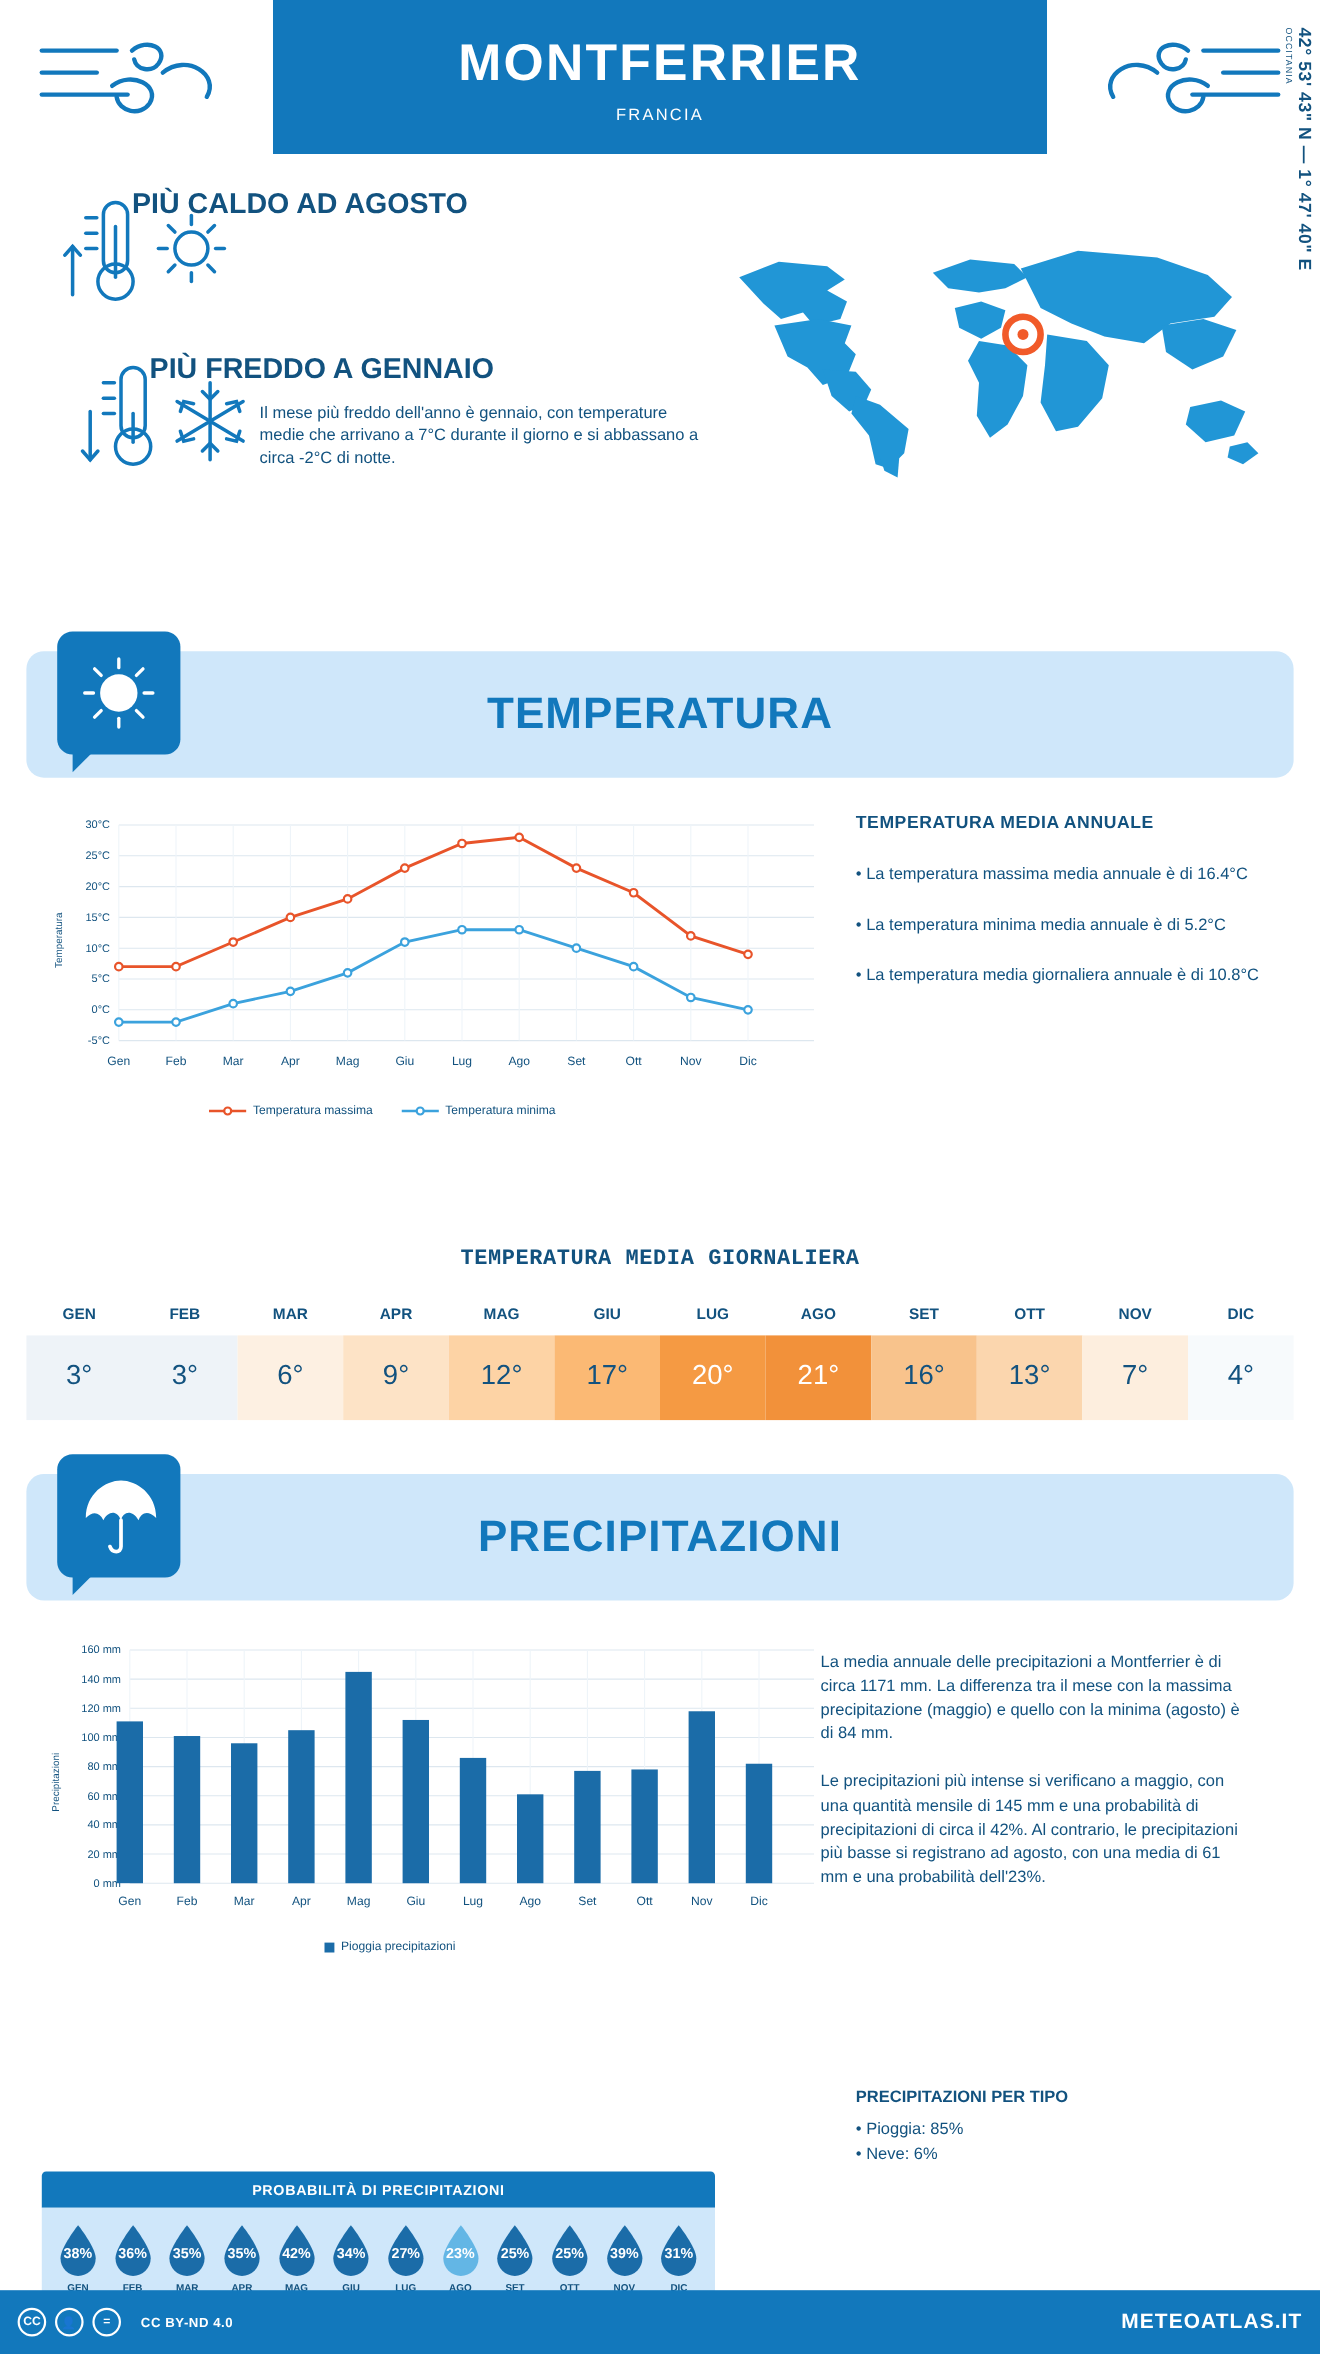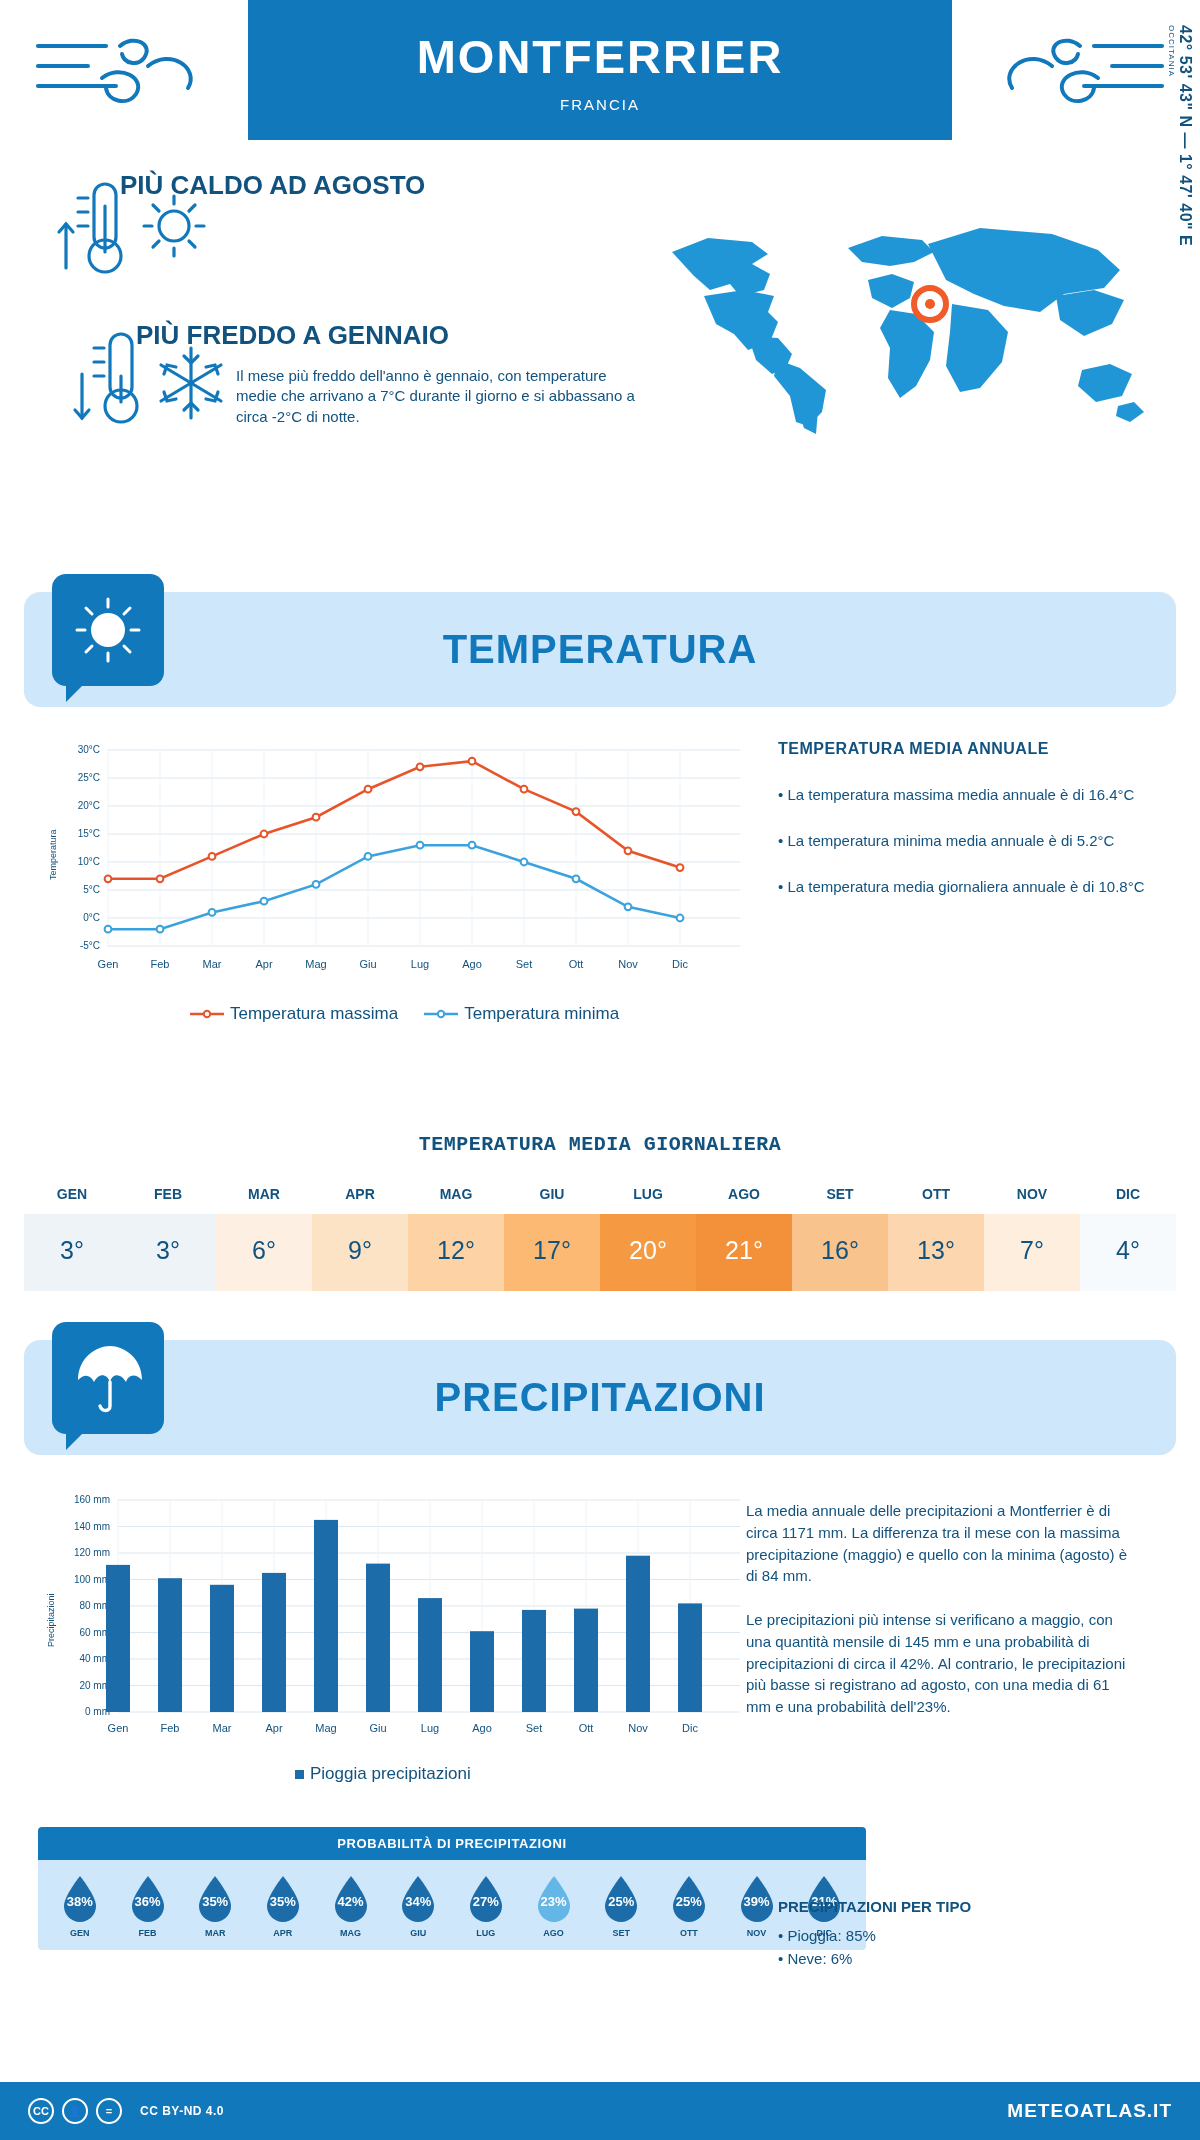--- a/index.html
+++ b/index.html
@@ -62,42 +62,42 @@
     content:""; position:absolute; left:14px; bottom:-16px;
     border-left:18px solid #1278bc; border-bottom:18px solid transparent;
   }
   .section-title { font-size:40px; font-weight:bold; color:#1278bc; letter-spacing:1px; }
 
   
   .axis-label-y {
     position:absolute; font-size:9px; color:#12527f;
     transform:rotate(-90deg); transform-origin:left top; white-space:nowrap;
   }
-  .legend { position:absolute; font-size:17px; color:#12527f; display:flex; gap:26px; }
+  .legend { position:absolute; font-size:11px; color:#12527f; display:flex; gap:26px; }
   .legend-item { display:flex; align-items:center; gap:6px; }
 
   
   .temp-text { position:absolute; left:778px; top:740px; width:380px; }
   .temp-text h3 { font-size:16px; font-weight:bold; margin:0 0 26px 0; color:#12527f; letter-spacing:.5px;}
   .temp-text p { font-size:15px; line-height:1.45; margin:0 0 24px 0; color:#12527f; }
 
   .daily-title {
     position:absolute; left:0; top:1133px; width:1200px; text-align:center;
     font-size:20px; font-weight:bold; color:#12527f; letter-spacing:.5px;font-family:Liberation Mono, monospace;
   }
   .month-table { position:absolute; left:24px; top:1172px; width:1152px; display:flex; }
   .month-col { flex:1; text-align:center; }
   .month-col .mh { font-size:14px; font-weight:bold; padding:14px 0 12px; color:#12527f; }
   .month-col .mv { font-size:25px; padding:22px 0 26px; color:#12527f; }
 
   
   .precip-text { position:absolute; left:746px; top:1500px; width:392px; }
   .precip-text p { font-size:15px; line-height:1.45; margin:0 0 22px 0; color:#12527f; }
 
-  .prob-box { position:absolute; left:38px; top:1827px; width:828px; }
+  .prob-box { position:absolute; left:38px; top:1974px; width:612px; }
   .prob-header {
     background:#1278bc; color:#fff; font-size:13px; font-weight:bold; letter-spacing:.6px;
     text-align:center; padding:9px 0; border-radius:4px 4px 0 0;
   }
   .prob-body { background:#cfe7fa; padding:14px 8px 12px; display:flex; border-radius:0 0 4px 4px; }
   .prob-cell { flex:1; text-align:center; position:relative; }
   .drop { width:44px; height:50px; margin:0 auto; position:relative; }
   .drop svg { display:block; }
   .drop .val {
     position:absolute; left:0; right:0; top:20px; text-align:center;
@@ -106,21 +106,21 @@
   .prob-cell .mn { font-size:9px; font-weight:bold; color:#12527f; margin-top:4px; }
 
   .ptype { position:absolute; left:778px; top:1898px; width:380px; }
   .ptype h3 { font-size:15px; font-weight:bold; margin:0 0 12px 0; color:#12527f; }
   .ptype p { font-size:15px; margin:0 0 6px 0; color:#12527f; }
 
   
   .footer {
     position:absolute; left:0; bottom:0; width:1200px; height:58px;
     background:#1278bc; display:flex; align-items:center; justify-content:space-between;
-    padding:0 28px;
+    padding:0 16px;
   }
   .footer-left { display:flex; align-items:center; gap:8px; }
   .cc-badge {
     width:26px; height:26px; border-radius:50%; border:2px solid #fff; color:#fff;
     display:flex; align-items:center; justify-content:center; font-size:11px; font-weight:bold;
   }
   .cc-text { color:#fff; font-size:12px; font-weight:bold; margin-left:10px; letter-spacing:.5px; }
   .footer-right { color:#fff; font-size:19px; font-weight:bold; letter-spacing:1px; }
 </style>
 </head>

